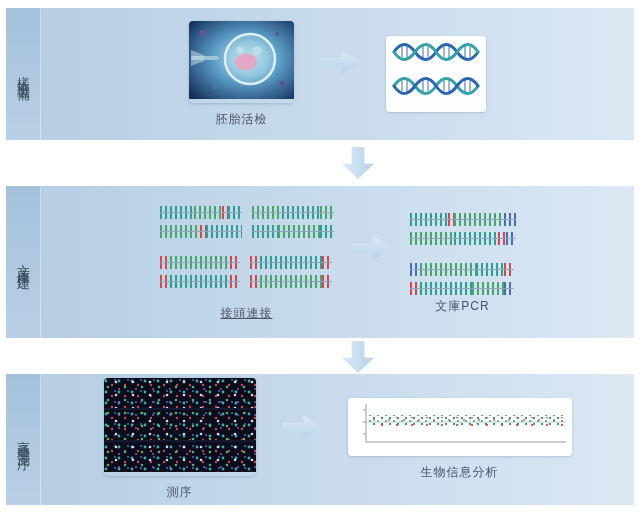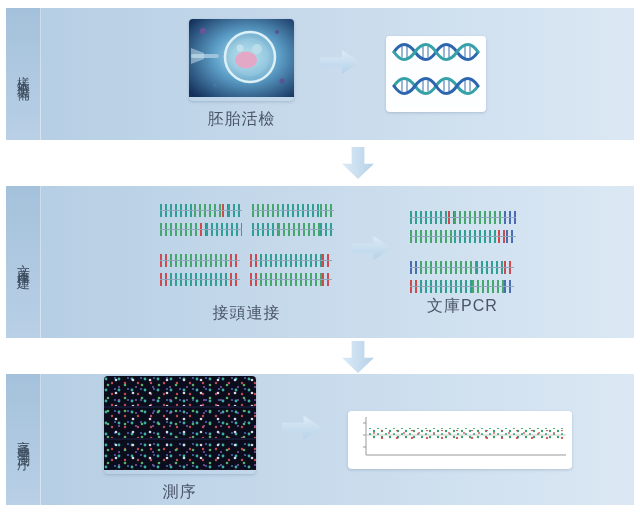--- a/index.html
+++ b/index.html
@@ -11,21 +11,21 @@
   .band-2{top:186px;height:152px;}
   .band-3{top:374px;height:131px;}
 
   .band-label{width:34px;flex:0 0 34px;display:flex;align-items:center;justify-content:center;
     background:linear-gradient(180deg,#a4c1db,#b9d0e6);border-right:1px solid rgba(255,255,255,.45);}
   .vtext{writing-mode:vertical-lr;text-orientation:upright;font-size:13px;letter-spacing:4px;color:#3b4a5c;}
 
   .band-content{flex:1;display:flex;align-items:center;justify-content:center;gap:0;}
 
   figure.step{margin:0;display:flex;flex-direction:column;align-items:center;}
-  figcaption{font-size:16px;color:#4a5568;margin-top:8px;letter-spacing:1px;text-align:center;}
+  figcaption{font-size:12px;color:#4a5568;margin-top:8px;letter-spacing:1px;text-align:center;}
 
   .card{border-radius:4px;overflow:hidden;box-shadow:0 1px 3px rgba(60,90,120,.25);}
 
   
   .arrow-right{width:40px;height:24px;margin:0 26px;transform:translateY(-12px);
     background:linear-gradient(180deg,#dcebf7,#b6d1e8);
     clip-path:polygon(0 30%,55% 30%,55% 0,100% 50%,55% 100%,55% 70%,0 70%);}
   .band-2 .arrow-right{margin:0 18px;transform:translateY(-14px);}
   .flow-arrow-down{position:absolute;left:342px;width:32px;height:32px;
     background:linear-gradient(90deg,#dcebf7,#b6d1e8);
@@ -182,21 +182,21 @@
                 <i style="--c:#2f9f93;width:60px"></i>
                 <i style="--c:#cf4a4e;width:10px"></i>
               </div>
             <div class="comb">
                 <i style="--c:#cf4a4e;width:10px"></i>
                 <i style="--c:#45a76e;width:62px"></i>
                 <i style="--c:#cf4a4e;width:10px"></i>
               </div>
           </div>
         </div>
-        <figcaption style="margin-top:14px;">接頭連接</figcaption>
+        <figcaption style="margin-top:14px;text-decoration:underline;">接頭連接</figcaption>
       </figure>
 
       <div class="arrow-right"></div>
 
       <figure class="step">
         <div class="comb-group">
           <div class="comb-row">
             <div class="comb">
                 <i style="--c:#2f9f93;width:38px"></i>
                 <i style="--c:#cf4a4e;width:6px"></i>
@@ -288,19 +288,20 @@
             <line x1="18" y1="6" x2="18" y2="44" stroke="#999" stroke-width="1"></line>
             <line x1="18" y1="44" x2="218" y2="44" stroke="#999" stroke-width="1"></line>
             <line x1="15" y1="12" x2="18" y2="12" stroke="#999" stroke-width="1"></line>
             <line x1="15" y1="24" x2="18" y2="24" stroke="#999" stroke-width="1"></line>
             <line x1="15" y1="36" x2="18" y2="36" stroke="#999" stroke-width="1"></line>
             <line x1="18" y1="24" x2="218" y2="24" stroke="#cccccc" stroke-width="1"></line>
             <rect x="20" y="17" width="196" height="11" fill="url(#pg)"></rect>
             <rect x="20" y="19" width="196" height="9" fill="url(#pr)" opacity=".9"></rect>
           </svg>
         </div>
+        <figcaption>生物信息分析</figcaption>
       </figure>
 
     </div>
   </section>
 
 
 </div>
 
 </body></html>

